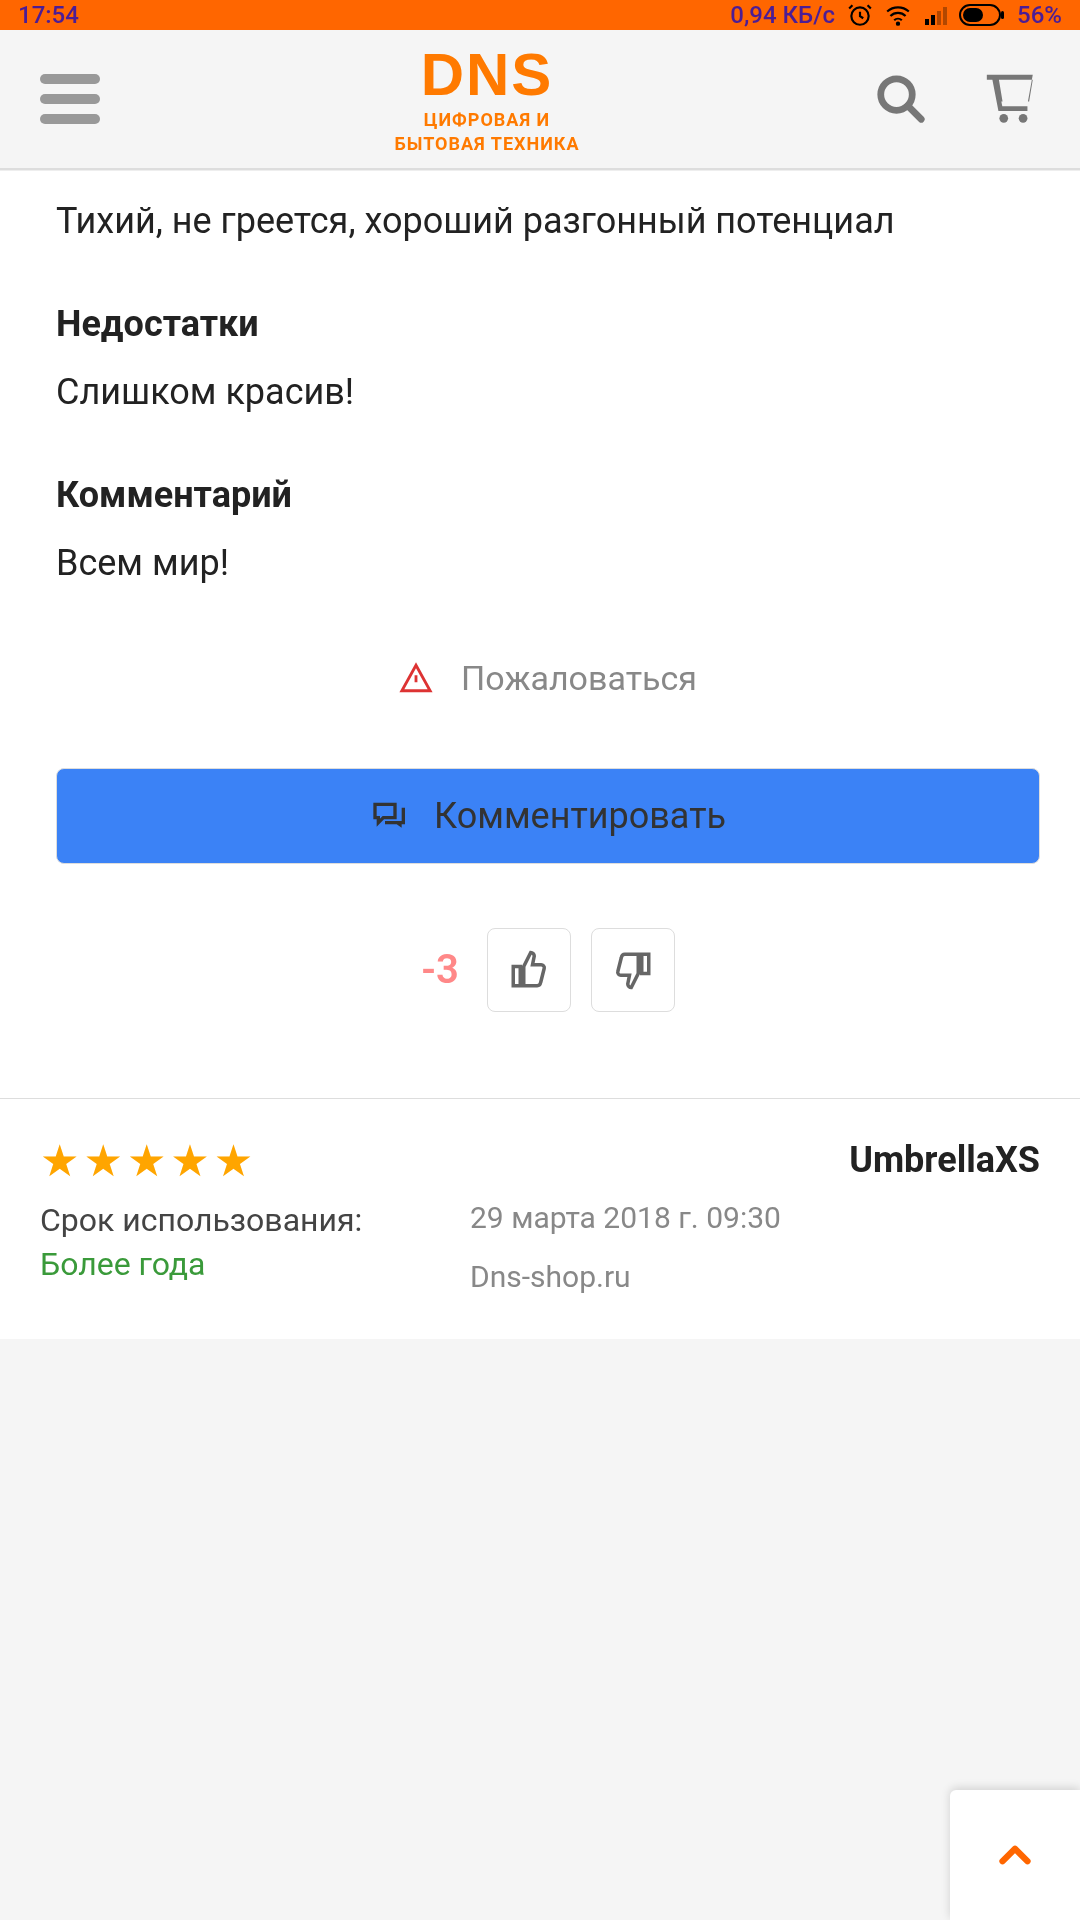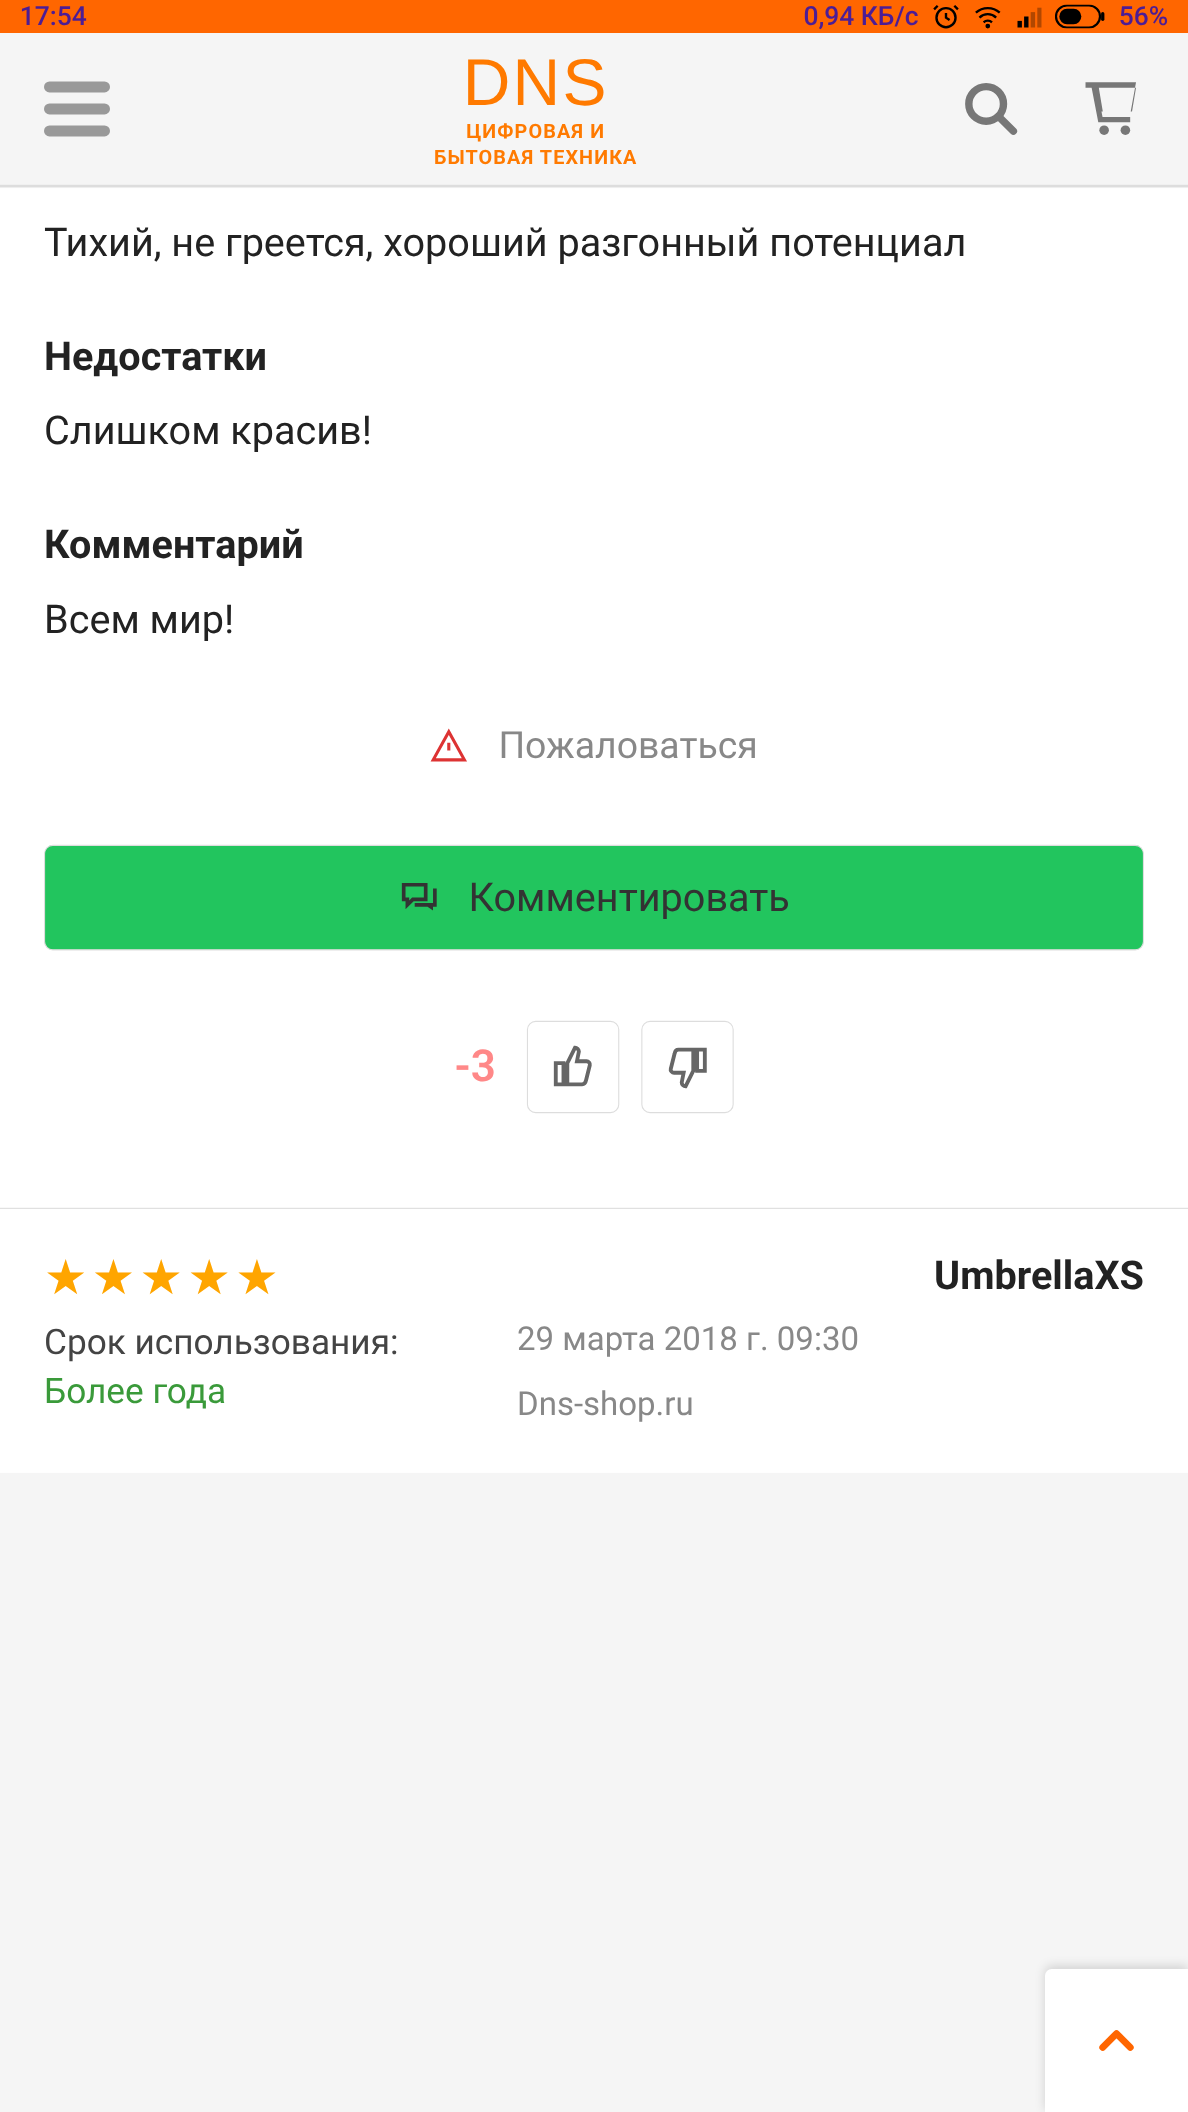--- a/index.html
+++ b/index.html
@@ -4,31 +4,31 @@
 <style>
   * { margin:0; padding:0; box-sizing:border-box; }
   html,body { width:1080px; height:1920px; font-family:-apple-system,BlinkMacSystemFont,"Segoe UI",Roboto,Arial,sans-serif; background:#f5f5f5; overflow:hidden; }
   .status-bar { height:30px; background:#ff6600; color:#4c1d95; display:flex; align-items:center; justify-content:space-between; padding:0 18px; font-size:24px; font-weight:500; }
   .status-right { display:flex; align-items:center; gap:12px; }
   .status-right span { display:inline-flex; align-items:center; }
   .header { height:140px; background:#f5f5f5; border-bottom:2px solid #ddd; display:flex; align-items:center; justify-content:space-between; padding:0 40px; }
   .hamburger { width:60px; height:50px; display:flex; flex-direction:column; justify-content:space-between; cursor:pointer; }
   .hamburger div { height:10px; background:#999; border-radius:5px; }
   .logo { text-align:center; line-height:1; }
-  .logo-main { font-size:60px; font-weight:400; color:#ff7a00; letter-spacing:2px; font-family:Arial Black,Arial,sans-serif; }
+  .logo-main { font-size:60px; font-weight:700; color:#ff7a00; letter-spacing:2px; font-family:Arial Black,Arial,sans-serif; }
   .logo-sub { font-size:18px; font-weight:700; color:#ff7a00; letter-spacing:1px; margin-top:6px; }
   .header-icons { display:flex; align-items:center; gap:54px; }
   .content { background:#fff; border-top:1px solid #eee; }
-  .review { padding:24px 40px 50px 40px; }
+  .review { padding:24px 40px 50px 56px; }
   .advantages-text { font-size:36px; color:#222; line-height:1.45; }
   .section-heading { font-size:36px; font-weight:700; color:#222; margin-top:56px; }
   .section-text { font-size:36px; color:#222; margin-top:22px; line-height:1.4; }
   .report-row { display:flex; align-items:center; justify-content:center; gap:28px; margin-top:70px; }
   .report-text { font-size:34px; color:#888; }
-  .comment-btn { margin:70px 0 0 0; border:1px solid #ddd; border-radius:8px; height:96px; display:flex; align-items:center; justify-content:center; gap:24px; cursor:pointer; background:#22c55e; }
+  .comment-btn { margin:70px 0 0 0; border:1px solid #ddd; border-radius:8px; height:96px; display:flex; align-items:center; justify-content:center; gap:24px; cursor:pointer; background:#3b82f6; }
   .comment-btn-text { font-size:36px; color:#333; }
   .no-comments { text-align:center; font-size:36px; color:#555; margin-top:56px; }
   .vote-row { display:flex; align-items:center; justify-content:center; gap:20px; margin-top:64px; }
   .vote-score { font-size:40px; font-weight:600; color:#f88; margin-right:8px; }
   .vote-btn { width:84px; height:84px; border:1px solid #ddd; border-radius:8px; display:flex; align-items:center; justify-content:center; cursor:pointer; background:#fff; }
   .divider { height:1px; background:#ddd; margin-top:36px; }
   .next-review { padding:40px 40px 40px 40px; display:flex; gap:50px; }
   .nr-left { flex:0 0 auto; width:380px; }
   .stars { display:flex; gap:4px; }
   .star { color:#ffa500; font-size:44px; line-height:1; }

